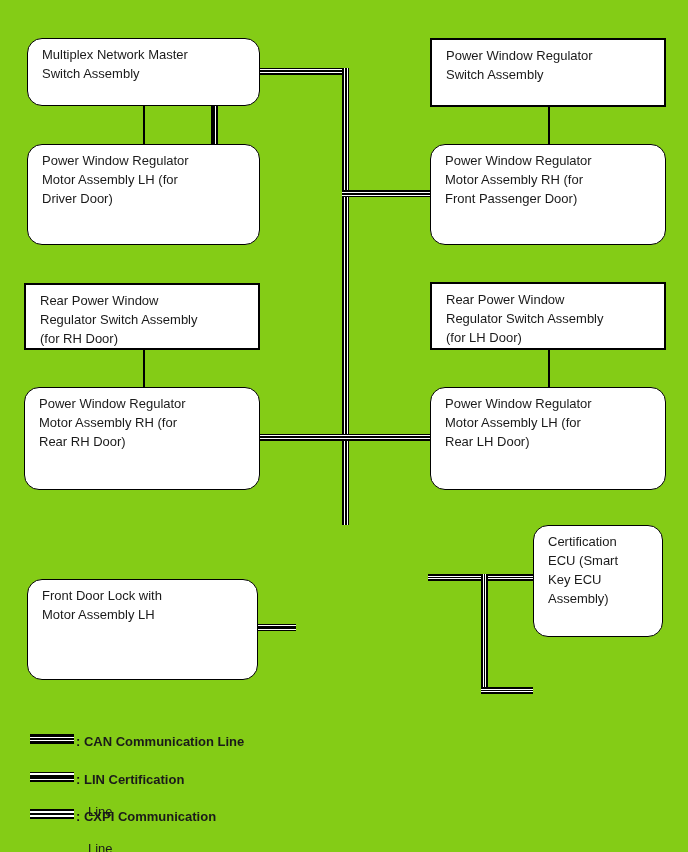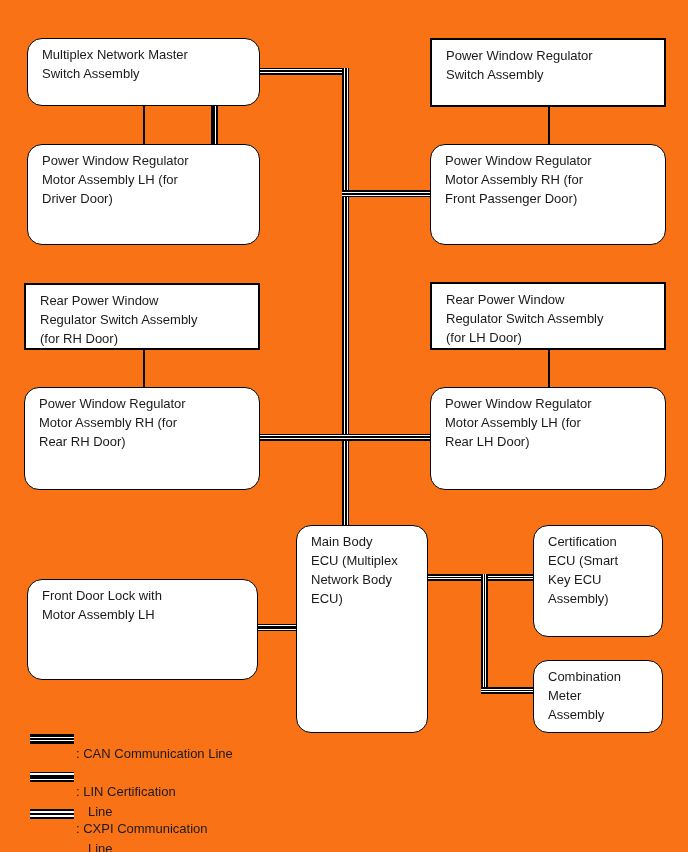--- a/index.html
+++ b/index.html
@@ -1,19 +1,19 @@
 <!DOCTYPE html>
 <html><head>
 <meta charset="utf-8">
 <style>
   html,body{margin:0;padding:0;background:#ffffff;}
   #stage{
     position:relative;
     width:688px;height:852px;
-    background:#f97316;
+    background:#84cc16;
     font-family:"Liberation Sans", sans-serif;
     color:#1a1a1a;
     overflow:hidden;
   }
   .box{
     position:absolute;
     border:2px solid #000;
     background:#fff;
     box-sizing:border-box;
   }
@@ -33,21 +33,21 @@
   .lin-h{height:7px;background:linear-gradient(to bottom,#000 0,#000 1px,#fff 1px,#fff 2px,#000 2px,#000 5px,#fff 5px,#fff 6px,#000 6px,#000 7px);}
   .cxpi-h{height:7px;background:linear-gradient(to bottom,#000 0,#000 1.5px,#fff 1.5px,#fff 2.5px,#000 2.5px,#000 4.5px,#fff 4.5px,#fff 5.5px,#000 5.5px,#000 7px);}
   .cxpi-v{width:7px;background:linear-gradient(to right,#000 0,#000 1.5px,#fff 1.5px,#fff 2.5px,#000 2.5px,#000 4.5px,#fff 4.5px,#fff 5.5px,#000 5.5px,#000 7px);}
   .wire-v{width:1.5px;background:#000;}
   
   .legend-item{position:absolute;font-size:13px;line-height:19px;}
   .sw{position:absolute;left:0;top:2px;width:44px;height:10px;}
   .sw-can{background:linear-gradient(to bottom,#000 0,#000 3px,#fff 3px,#fff 4px,#000 4px,#000 6px,#fff 6px,#fff 7px,#000 7px,#000 10px);}
   .sw-lin{background:linear-gradient(to bottom,#000 0,#000 1.5px,#fff 1.5px,#fff 3px,#000 3px,#000 7px,#fff 7px,#fff 8.5px,#000 8.5px,#000 10px);}
   .sw-cxpi{background:linear-gradient(to bottom,#000 0,#000 2px,#fff 2px,#fff 4px,#000 4px,#000 6px,#fff 6px,#fff 8px,#000 8px,#000 10px);}
-  .lg-l1{position:absolute;left:46px;top:12px;white-space:nowrap;}
+  .lg-l1{position:absolute;left:46px;top:0;white-space:nowrap;font-weight:bold;}
   .lg-l2{position:absolute;left:58px;top:32px;white-space:nowrap;}
 </style>
 </head>
 <body>
 
 <div id="stage">
 
   <div class="line cxpi-h" style="left:259px;top:68px;width:90px;"></div>
   <div class="line cxpi-v" style="left:341.5px;top:68px;height:457px;"></div>
   <div class="line cxpi-h" style="left:342px;top:190px;width:88px;"></div>
@@ -104,44 +104,33 @@
 Motor Assembly RH (for
 Rear RH Door)</div>
   </div>
 
   <div class="box rounded" style="left:430px;top:387px;width:236px;height:103px;">
     <div class="box-text">Power Window Regulator
 Motor Assembly LH (for
 Rear LH Door)</div>
   </div>
 
-  <div class="box rounded" style="left:296px;top:525px;width:132px;height:208px;">
-    <div class="box-text">Main Body
-ECU (Multiplex
-Network Body
-ECU)</div>
-  </div>
 
   <div class="box rounded" style="left:27px;top:579px;width:231px;height:101px;">
     <div class="box-text">Front Door Lock with
 Motor Assembly LH</div>
   </div>
 
   <div class="box rounded" style="left:533px;top:525px;width:130px;height:112px;">
     <div class="box-text">Certification
 ECU (Smart
 Key ECU
 Assembly)</div>
   </div>
 
-  <div class="box rounded" style="left:533px;top:660px;width:130px;height:73px;">
-    <div class="box-text">Combination
-Meter
-Assembly</div>
-  </div>
 
   <div class="legend-item" style="left:30px;top:732px;">
     <div class="sw sw-can"></div>
     <div class="lg-l1">: CAN Communication Line</div>
   </div>
 
   <div class="legend-item" style="left:30px;top:770px;">
     <div class="sw sw-lin"></div>
     <div class="lg-l1">: LIN Certification</div>
     <div class="lg-l2">Line</div>

